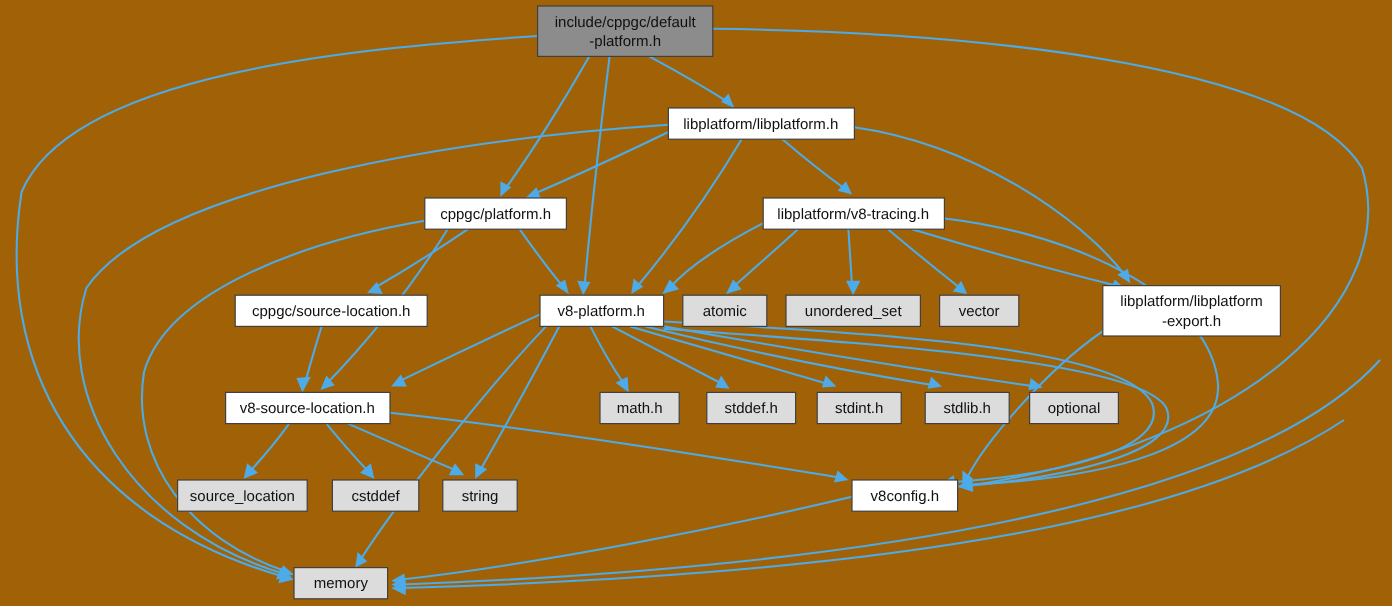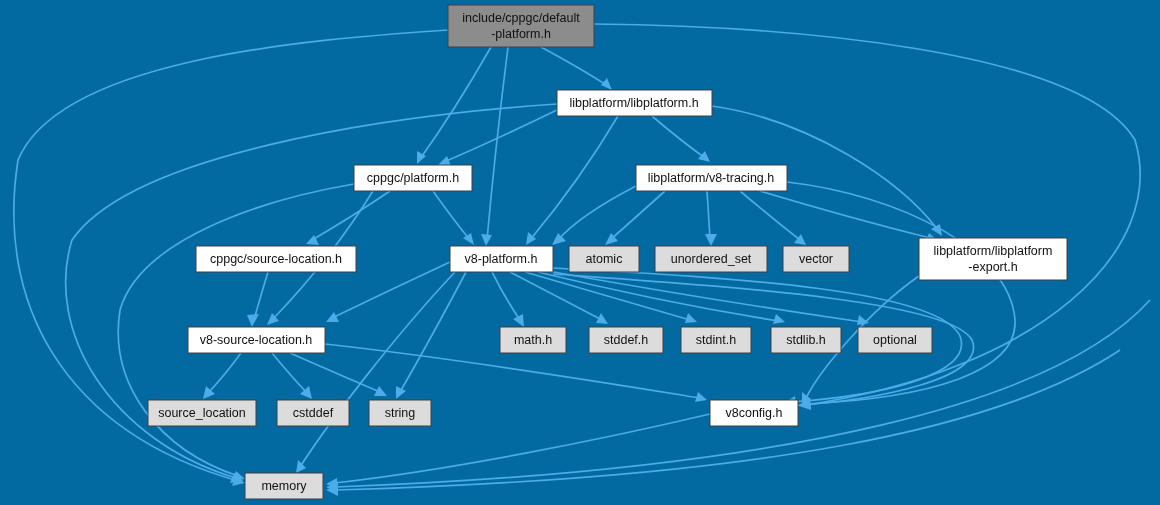--- a/index.html
+++ b/index.html
@@ -4,21 +4,21 @@
 <style>
   html, body {
     margin: 0;
     padding: 0;
     background: #000000;
   }
   #graph-root {
     position: relative;
     width: 1160px;
     height: 505px;
-    background: #0369a1;
+    background: #a16207;
     font-family: "Liberation Sans", sans-serif;
     overflow: hidden;
   }
   svg#graph-canvas {
     position: absolute;
     left: 0;
     top: 0;
     width: 1160px;
     height: 505px;
     display: block;

